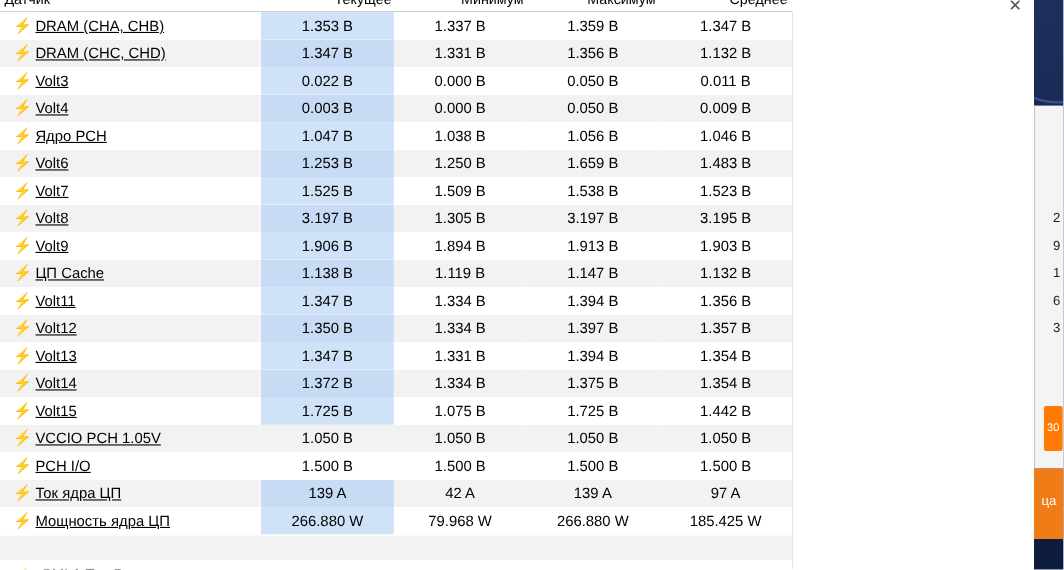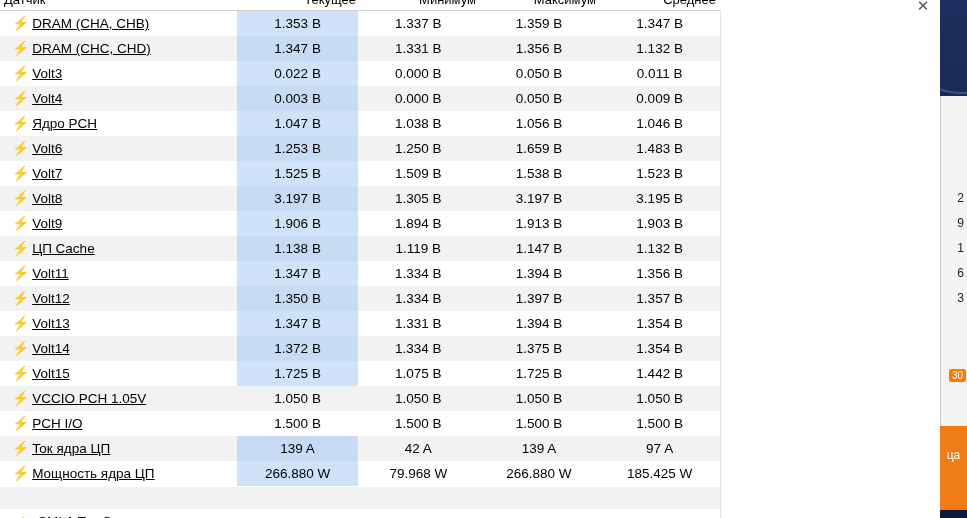--- a/index.html
+++ b/index.html
@@ -58,29 +58,29 @@
     font-size: 12px;
     color: #222;
   }
   .side-badge {
     position: absolute;
     right: 1px;
     top: 273px;
     background: #ff7a00;
     color: #fff;
     font-size: 10px;
-    padding: 1px 3px;
+    padding: 15px 3px;
     border-radius: 2px;
   }
   .side-orange {
     position: absolute;
     left: 940px;
     top: 426px;
     width: 27px;
-    height: 84px;
+    height: 64px;
     background: #f07c18;
     color: #fff;
     font-size: 12px;
     text-align: center;
   }
   .side-orange span {
     display: block;
     margin-top: 22px;
     line-height: 14px;
   }

